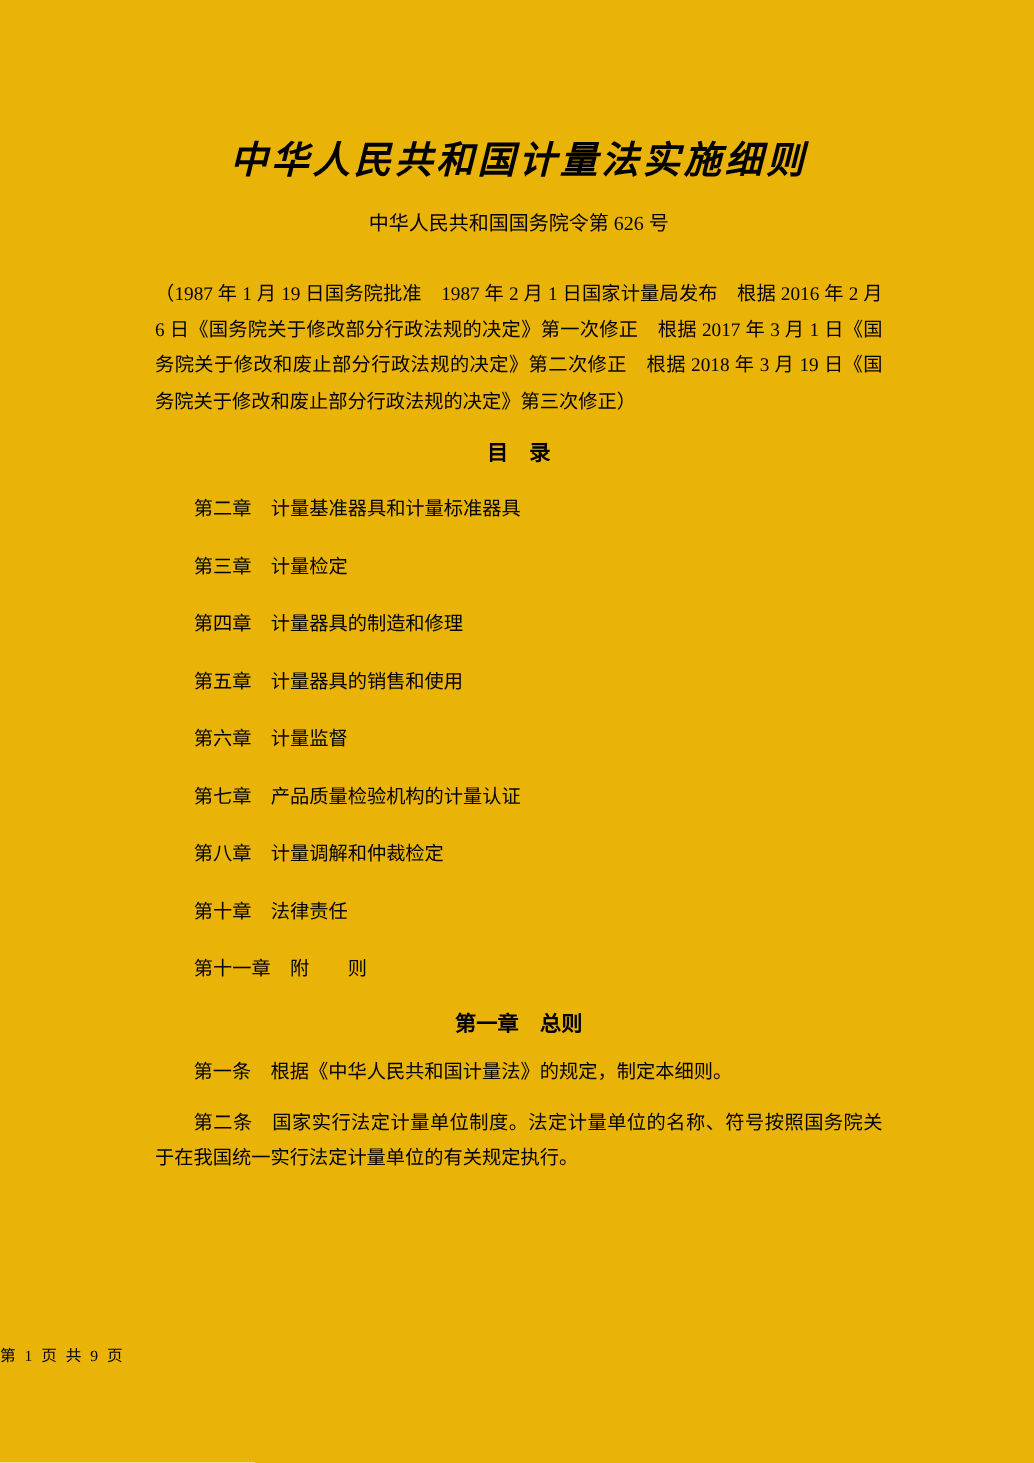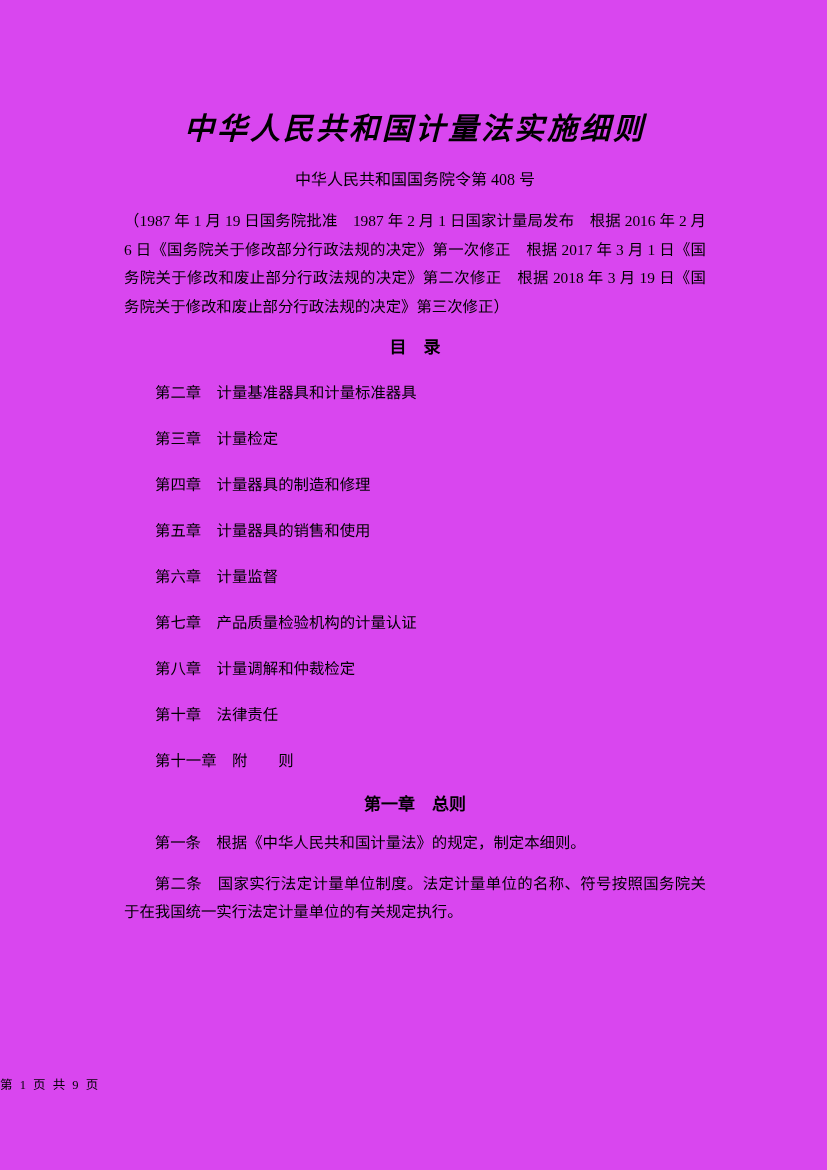--- a/index.html
+++ b/index.html
@@ -11,42 +11,42 @@
     width: 827px;
     height: 1170px;
     color: #000000;
     font-family: "Liberation Serif", serif;
     overflow: hidden;
   }
   .page {
     position: relative;
     width: 827px;
     height: 1170px;
-    background: #d946ef;
+    background: #eab308;
     box-sizing: border-box;
     padding: 106px 121px 0 124px;
   }
   .doc-title {
     text-align: center;
     font-family: cursive;
     font-style: italic;
     font-weight: 600;
     font-size: 30px;
     letter-spacing: 3px;
     line-height: 46px;
     white-space: nowrap;
   }
   .doc-subtitle {
     margin-top: 16px;
     text-align: center;
     font-size: 16px;
     line-height: 24px;
   }
   .preamble {
-    margin-top: 15px;
+    margin-top: 30px;
     font-size: 15.4px;
     line-height: 28.5px;
     text-align: justify;
     text-justify: inter-ideograph;
   }
   .toc-heading {
     margin-top: 15px;
     text-align: center;
     font-weight: bold;
     font-size: 17px;
@@ -88,21 +88,21 @@
     line-height: 18px;
   }
 </style>
 </head>
 <body>
 
 <div class="page">
 
   <div class="doc-title">中华人民共和国计量法实施细则</div>
 
-  <div class="doc-subtitle">中华人民共和国国务院令第 408 号</div>
+  <div class="doc-subtitle">中华人民共和国国务院令第 626 号</div>
 
   <div class="preamble">（1987 年 1 月 19 日国务院批准　1987 年 2 月 1 日国家计量局发布　根据 2016 年 2 月 6 日《国务院关于修改部分行政法规的决定》第一次修正　根据 2017 年 3 月 1 日《国务院关于修改和废止部分行政法规的决定》第二次修正　根据 2018 年 3 月 19 日《国务院关于修改和废止部分行政法规的决定》第三次修正）</div>
 
   <div class="toc-heading">目　录</div>
 
   <div class="toc-list">
     <div class="toc-item">第二章　计量基准器具和计量标准器具</div>
     <div class="toc-item">第三章　计量检定</div>
     <div class="toc-item">第四章　计量器具的制造和修理</div>
     <div class="toc-item">第五章　计量器具的销售和使用</div>

